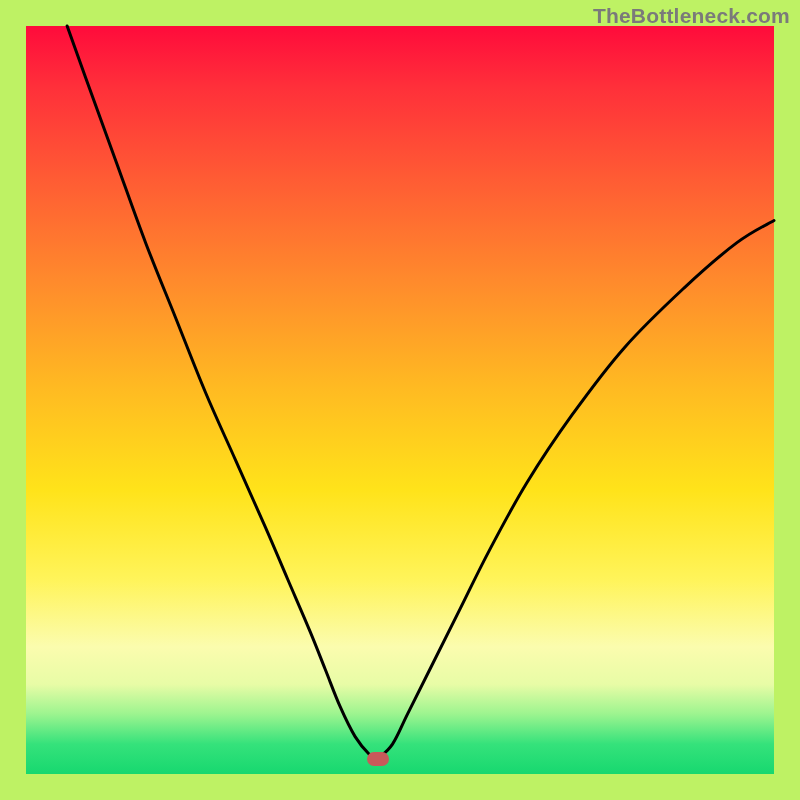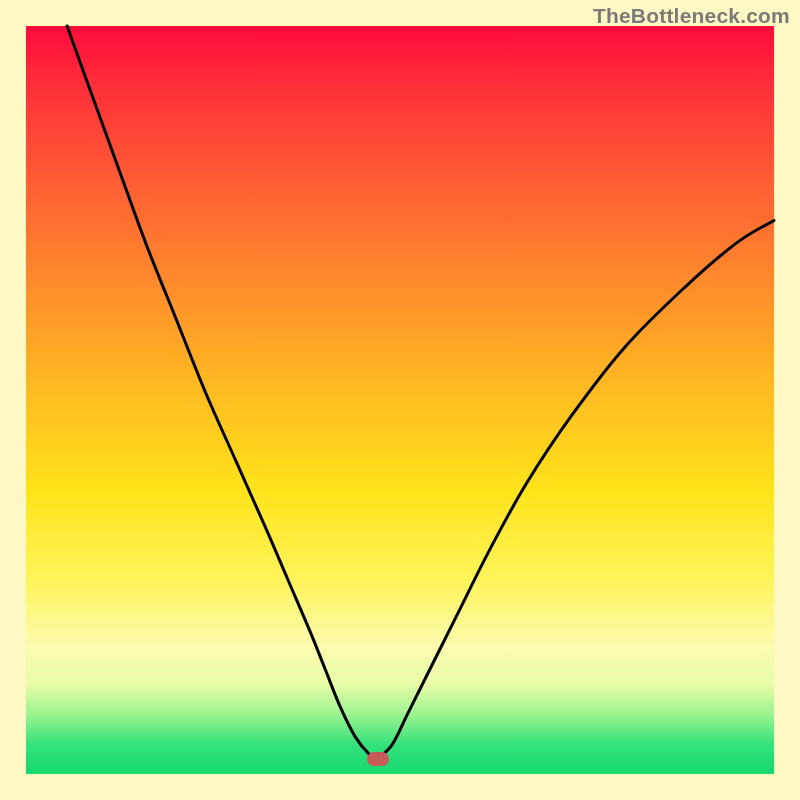--- a/index.html
+++ b/index.html
@@ -9,21 +9,21 @@
     height: 800px;
     background: #000;
     overflow: hidden;
   }
   .frame {
     position: absolute;
     left: 0;
     top: 0;
     width: 800px;
     height: 800px;
-    background: #fef9c3;
+    background: #bef264;
   }
   .plot {
     position: absolute;
     left: 26px;
     top: 26px;
     width: 748px;
     height: 748px;
     
     background: linear-gradient(
       to bottom,

